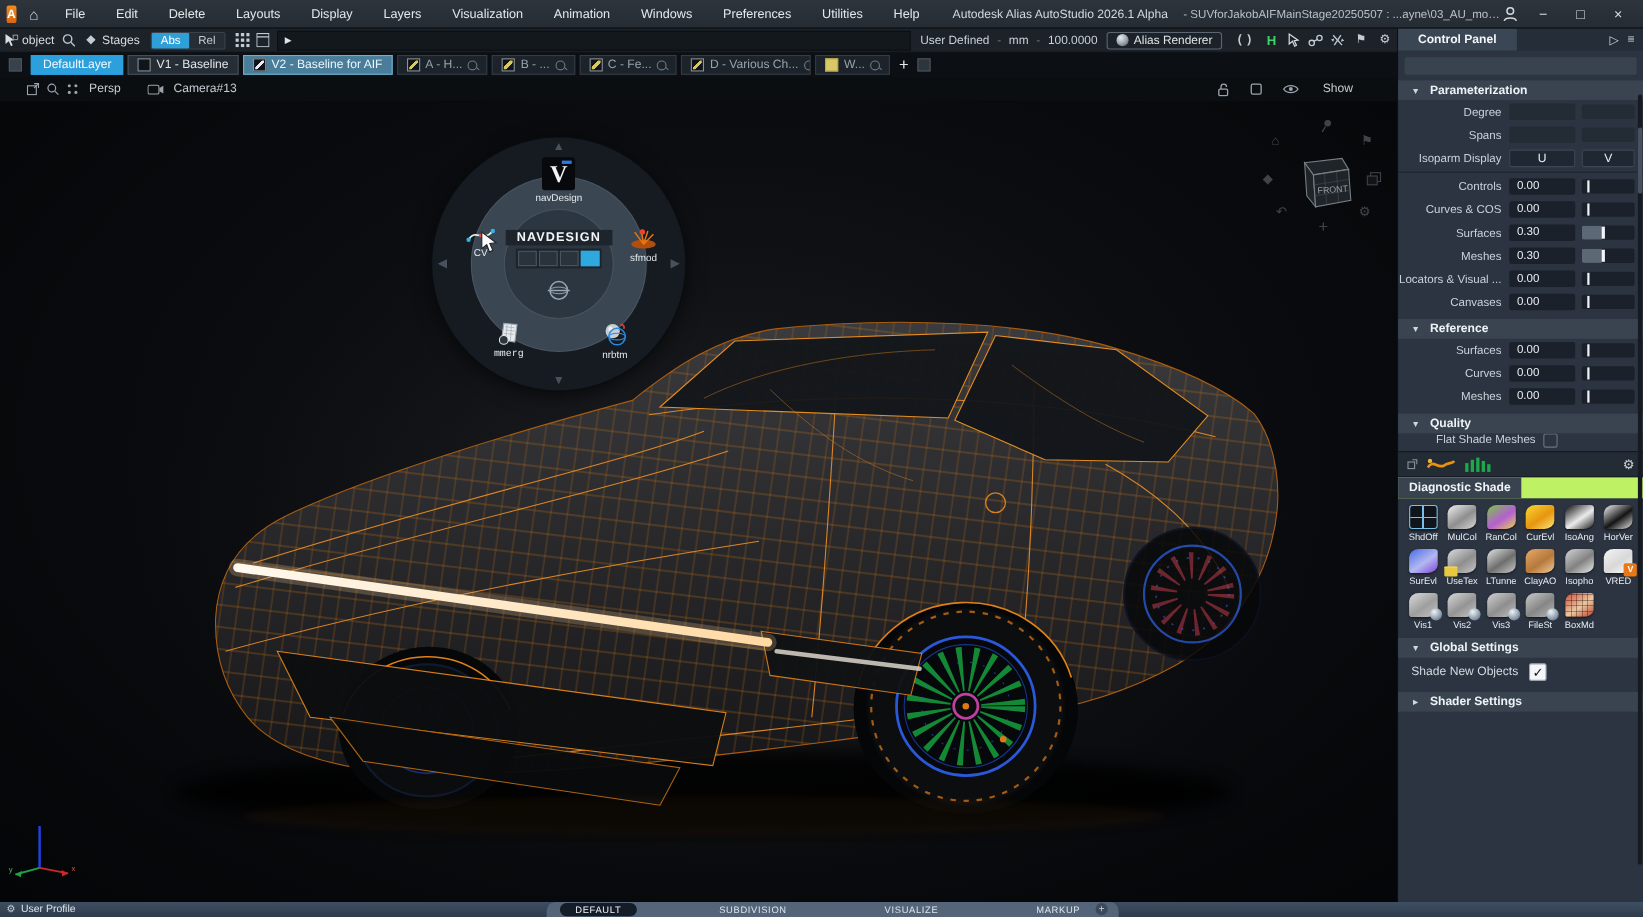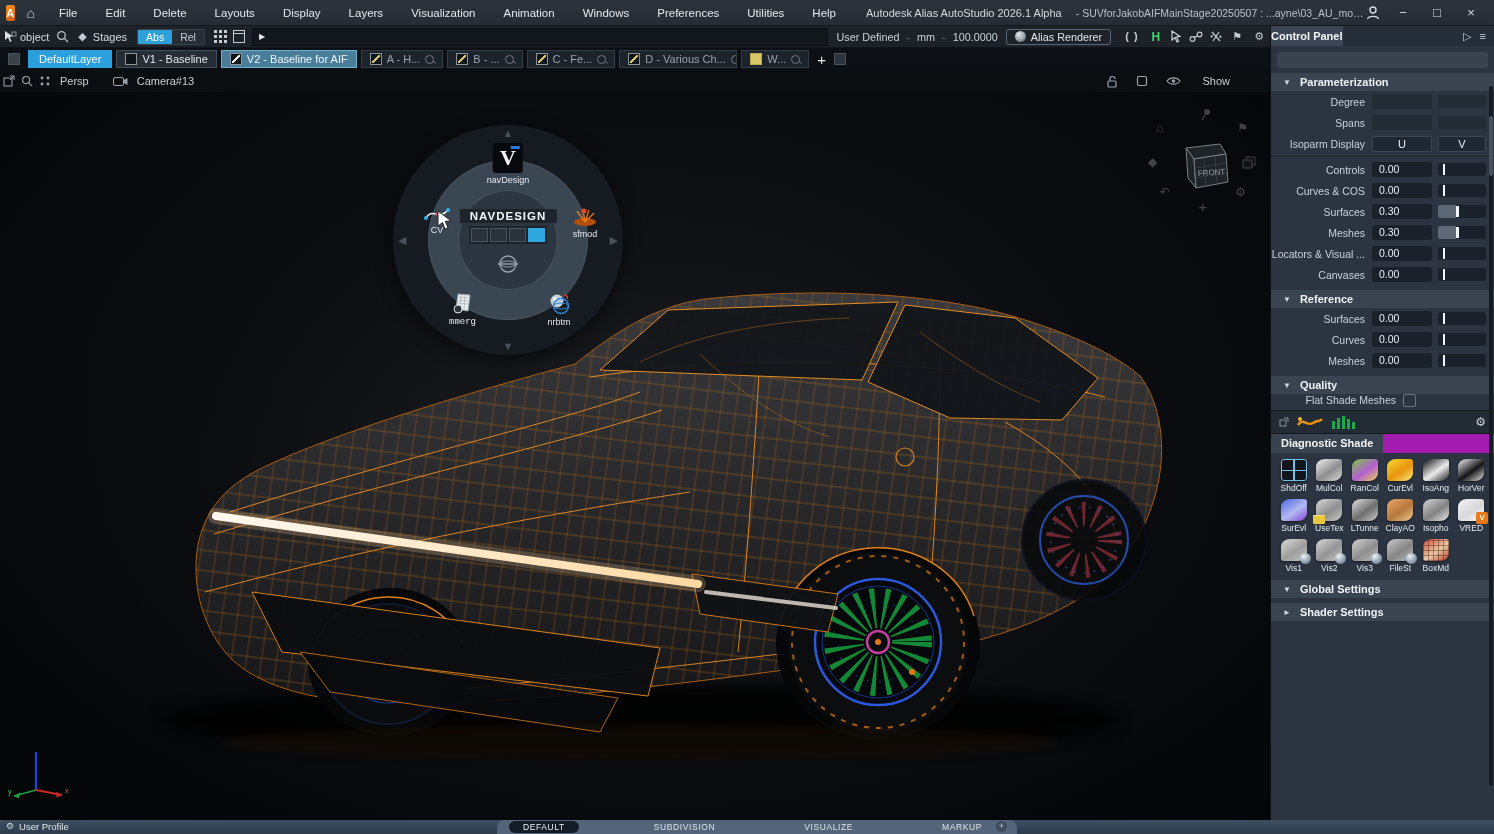--- a/index.html
+++ b/index.html
@@ -61,21 +61,21 @@
     background:linear-gradient(135deg,transparent 38%,#e9edf1 38%,#e9edf1 62%,transparent 62%); }
   .ltab.dim .tab-ico.pencil::after { background:linear-gradient(135deg,transparent 38%,#d8c860 38%,#d8c860 62%,transparent 62%); }
   .tab-ico.folder { background:#d8c868; border-color:#b9a84e; }
   .zoom-dot { width:9px; height:9px; border:1px solid #6f7983; border-radius:50%; position:relative; flex:none; }
   .zoom-dot::after { content:''; position:absolute; width:3px; height:1px; background:#6f7983; right:-3px; bottom:0; transform:rotate(40deg); }
   .tab-plus { color:#e4e9ee; font-size:15px; margin-left:8px; line-height:1; }
   .tab-endico { width:12px; height:12px; border:1px solid #4a525a; background:#2c343c; margin-left:8px; }
 
   
   .viewheader { position:absolute; left:0; top:70px; width:1270px; height:22px; background:#0b0e11;
-    display:flex; align-items:center; z-index:20; }
+    display:flex; align-items:center; z-index:20;padding-left:21px; }
   .vh-label { font-size:11px; color:#c6cdd4; margin:0 6px; }
   .vh-right { margin-left:auto; display:flex; align-items:center; gap:12px; margin-right:34px; }
   svg.mini { display:block; }
 
   
   .viewport { position:absolute; left:0; top:92px; width:1270px; height:728px;
     background:radial-gradient(ellipse at 52% 42%, #17181c 0%, #0b0c0f 48%, #040507 100%); z-index:1; overflow:hidden; }
 
   
   .mm { position:absolute; left:393px; top:33px; width:230px; height:230px; z-index:10; }
@@ -109,21 +109,21 @@
   
   .triad { position:absolute; left:6px; bottom:8px; z-index:5; }
 
   
   .cursor { position:absolute; left:437px; top:118px; z-index:40; }
 
   
   .rpanel { position:absolute; left:1270px; top:26px; width:224px; height:794px; background:#2b3440;
     border-left:1px solid #0c1014; z-index:25; font-size:11px; }
   .rp-head { height:20px; display:flex; align-items:center; background:#242d38; }
-  .rp-tab { background:#3a4653; height:20px; line-height:20px; padding:0 0; font-weight:bold; color:#f2f5f8; }
+  .rp-tab { background:#3a4653; height:20px; line-height:20px; padding:0 18px; font-weight:bold; color:#f2f5f8; }
   .rp-head .hicos { margin-left:auto; display:flex; gap:8px; margin-right:8px; color:#cfd6dd; font-size:11px; }
   .rp-empty { margin:6px 6px 2px 6px; height:16px; background:#39434f; border-radius:2px; }
   .sec-h { height:18px; background:#3a4450; display:flex; align-items:center; gap:9px; padding-left:12px;
     font-weight:bold; color:#eef2f6; margin-top:5px; }
   .sec-h .tri { font-size:8px; color:#cfd6dd; }
   .cp-row { display:flex; align-items:center; height:21px; padding-right:8px; }
   .cp-label { flex:1; text-align:right; font-size:10.5px; color:#c9d2da; margin-right:7px;
     white-space:nowrap; overflow:hidden; }
   .cp-field { width:60px; height:15px; background:#1a212a; border-radius:2px; color:#e9eef3;
     font-size:10.5px; line-height:15px; padding-left:7px; flex:none; }
@@ -133,21 +133,21 @@
   .cp-thumb { position:absolute; top:1px; width:2.5px; height:11px; background:#f2f5f8; }
   .uvbtn { height:16px; background:#1f2733; border:1px solid #3c4document552; border:1px solid #3c4552; border-radius:2px;
     color:#e9eef3; text-align:center; line-height:15px; flex:none; }
   .uvbtn.u { width:60px; } .uvbtn.v { width:48px; margin-left:6px; }
   .cp-divider { height:1px; background:#20262e; margin:2px 0; }
   .flat-row { display:flex; align-items:flex-start; height:16px; padding-right:24px; overflow:hidden; }
   .flat-box { width:13px; height:13px; border:1px solid #6a7682; border-radius:2px; flex:none; }
   .shade-strip { height:24px; background:#232b34; border-top:1px solid #141920; border-bottom:1px solid #141920;
     display:flex; align-items:center; padding:0 8px; gap:8px; }
   .shade-strip .gear { margin-left:auto; color:#c8ced4; font-size:12px; }
-  .ds-tabrow { height:19px; background:#a21caf; display:flex; }
+  .ds-tabrow { height:19px; background:#bef264; display:flex; }
   .ds-tab { background:#39434f; padding:0 10px; line-height:19px; font-weight:bold; color:#f0f4f7; }
   .shade-grid { display:grid; grid-template-columns:repeat(6,1fr); padding:6px 5px 2px 5px; row-gap:6px; }
   .shade-item { display:flex; flex-direction:column; align-items:center; gap:2px; }
   .shade-ico { width:26px; height:22px; border-radius:35% 12% 35% 12%; position:relative;
     box-shadow:0 1px 2px rgba(0,0,0,.5); }
   .shade-ico.grid { border:1.5px solid #78c0e8; border-radius:3px;
     background-image:linear-gradient(90deg,transparent 46%,#78c0e8 46%,#78c0e8 54%,transparent 54%),
       linear-gradient(0deg,transparent 44%,#78c0e8 44%,#78c0e8 52%,transparent 52%) !important;
     background-color:#10161c !important; }
   .shade-ico.sphere::after { content:''; position:absolute; right:-4px; bottom:-3px; width:11px; height:11px; border-radius:50%;
@@ -842,20 +842,24 @@
         <div class="shade-item">
           <span class="shade-ico boxmd" style="background: linear-gradient(145deg, rgb(210, 74, 56) 0%, rgb(232, 201, 162) 55%, rgb(184, 58, 40) 100%);"></span>
           <span class="shade-lbl">BoxMd</span>
         </div>
       </div>
 
     <div class="sec-h">
       <span class="tri">▼</span>
       <span>Global Settings</span>
     </div>
+    <div class="gs-row">
+      <span class="gs-label">Shade New Objects</span>
+      <span class="gs-check">✓</span>
+    </div>
     <div class="sec-h">
       <span class="tri">►</span>
       <span>Shader Settings</span>
     </div>
 
     <div class="rp-scroll">
         <span class="thumb"></span>
       </div>
   </div>
 

